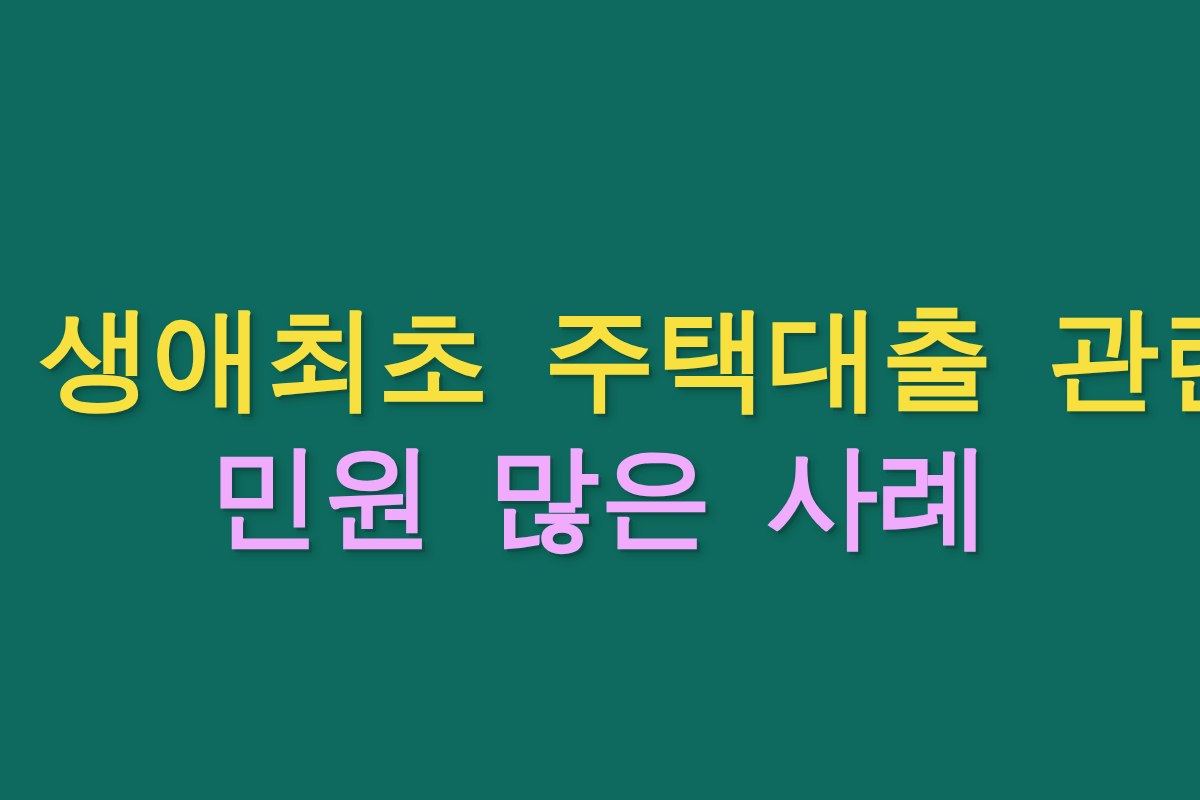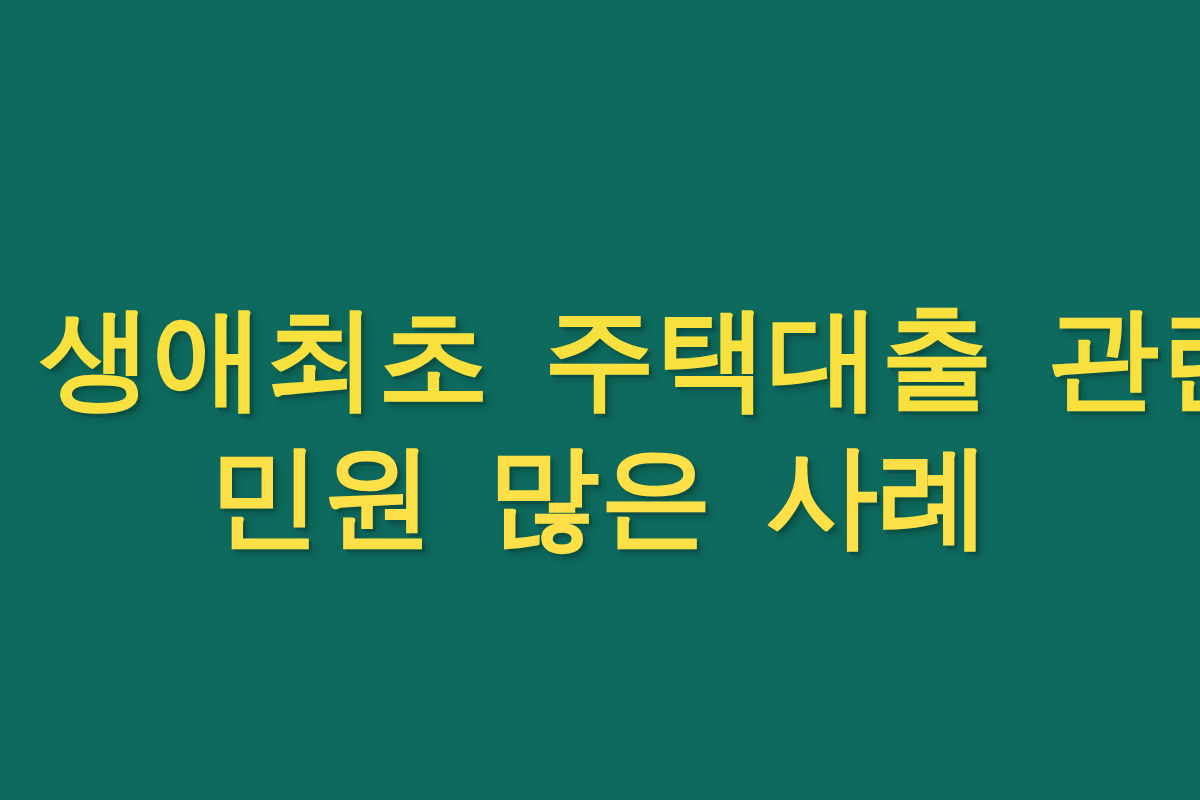--- a/index.html
+++ b/index.html
@@ -57,17 +57,17 @@
 </style>
 </head>
 <body style="background: rgb(14, 106, 94);">
 
 <div id="poster" style="background: rgb(14, 106, 94);">
 
   <div id="headline-block">
 
     <span class="headline-line line-1" style="color: rgb(248, 224, 62);">생애최초 주택대출 관련</span>
 
-    <span class="headline-line line-2" style="color: #fde047;">민원 많은 사례</span>
+    <span class="headline-line line-2" style="color: #f0abfc;">민원 많은 사례</span>
 
   </div>
 
 </div>
 
 </body></html>

